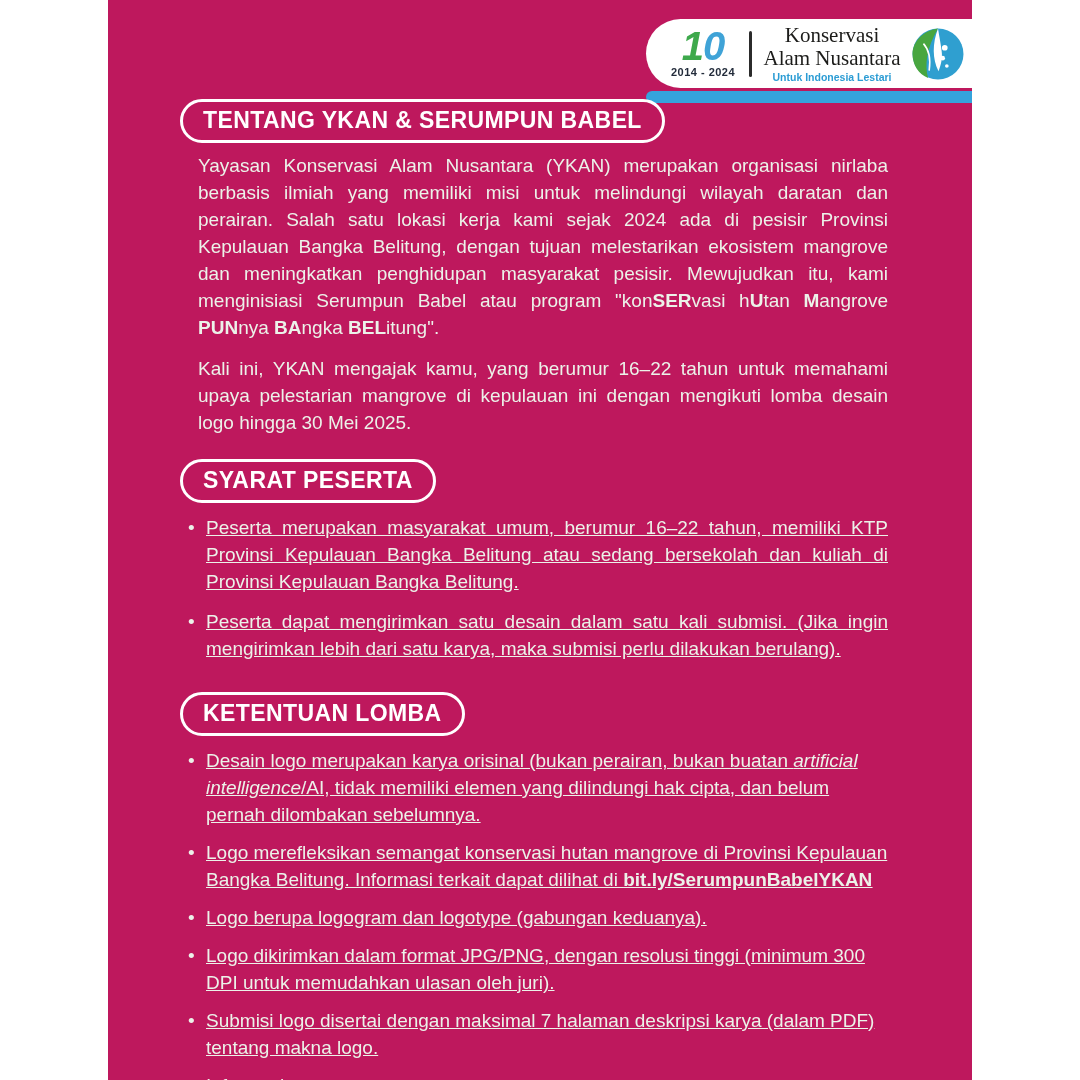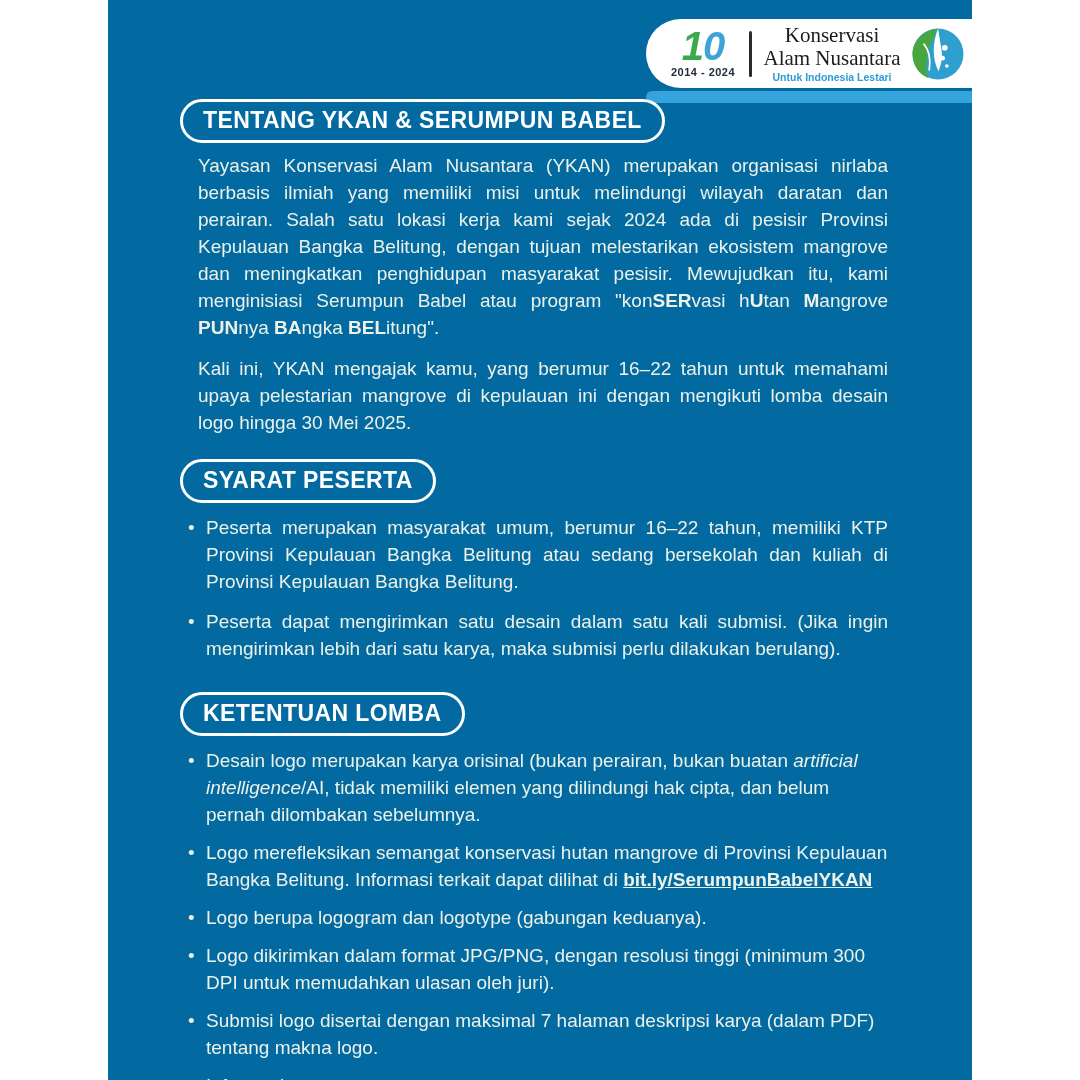--- a/index.html
+++ b/index.html
@@ -1,18 +1,18 @@
 <!DOCTYPE html>
 <html><head>
 <meta charset="utf-8">
 <style>
   html,body{margin:0;padding:0;background:#ffffff;}
   .canvas{position:relative;width:1080px;height:1080px;background:#ffffff;overflow:hidden;
           font-family:"Liberation Sans", sans-serif;}
-  .green-panel{position:absolute;left:108px;top:0;width:864px;height:1080px;background:#0369a1;}
+  .green-panel{position:absolute;left:108px;top:0;width:864px;height:1080px;background:#be185d;}
 
   
   .badge{position:absolute;top:19px;right:0;width:326px;}
   .badge-white{background:#ffffff;height:69px;border-radius:35px 0 0 35px;
                display:flex;align-items:center;padding:0 8px 0 20px;gap:9px;box-sizing:border-box;}
   .ten-block{text-align:center;min-width:74px;}
   .ten{font-style:italic;font-weight:700;font-size:40px;line-height:0.85;letter-spacing:-1px;}
   .d1{color:#3EA94C;} .d0{color:#3FA3D7;}
   .years{font-weight:700;font-size:11px;color:#232C3B;letter-spacing:0.5px;margin-top:3px;}
   .bdivider{width:3px;height:46px;background:#2b2b2b;border-radius:2px;}
@@ -25,21 +25,21 @@
   
   .content{position:absolute;left:72px;right:84px;top:0;padding-top:99px;
            color:#ECF2E9;font-size:19px;line-height:27px;}
   .pill{display:inline-block;border:3.5px solid #ffffff;border-radius:26px;
         padding:5px 20px 6px;font-size:23px;font-weight:700;letter-spacing:0.4px;color:#ffffff;}
   .pill-tentang{margin-bottom:9px;}
   .pill-syarat{margin-top:9px;margin-bottom:11px;}
   .pill-ketentuan{margin-top:17px;margin-bottom:11px;}
   .para{margin:0 0 14px;padding-left:18px;text-align:justify;}
   ul.bullets{margin:0;padding:0;list-style:none;}
-  ul.bullets>li{position:relative;padding-left:26px;margin-bottom:13px;}
+  ul.bullets>li{position:relative;padding-left:26px;margin-bottom:13px;text-decoration:underline;}
   ul.bullets>li::before{content:"\2022";position:absolute;left:8px;}
   ul.justify-list>li{text-align:justify;}
   ul.bullets-tight>li{margin-bottom:11px;}
   .b{font-weight:700;} .i{font-style:italic;} .u{text-decoration:underline;}
 </style>
 </head>
 <body>
 
 <div class="canvas">
   <div class="green-panel">

